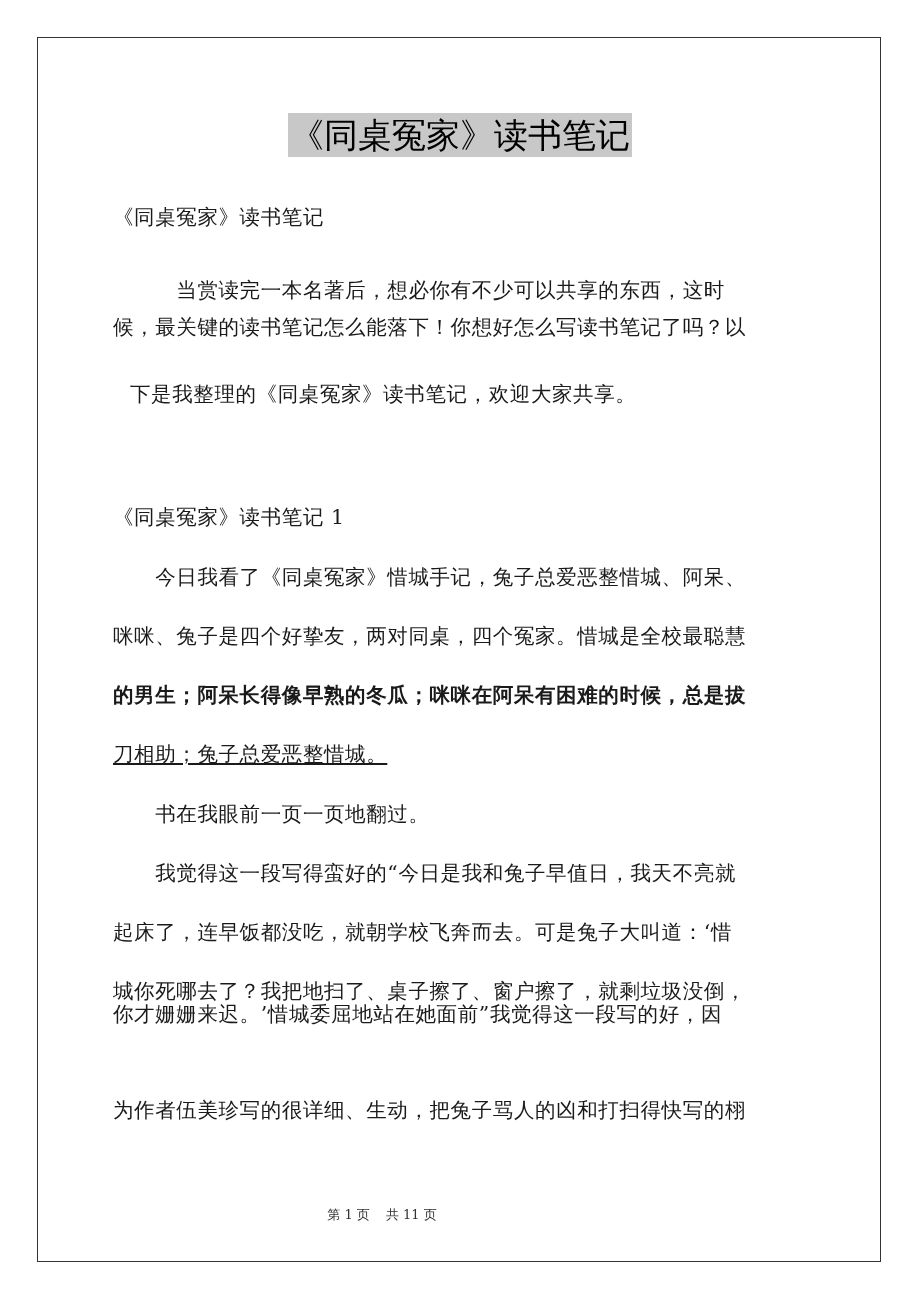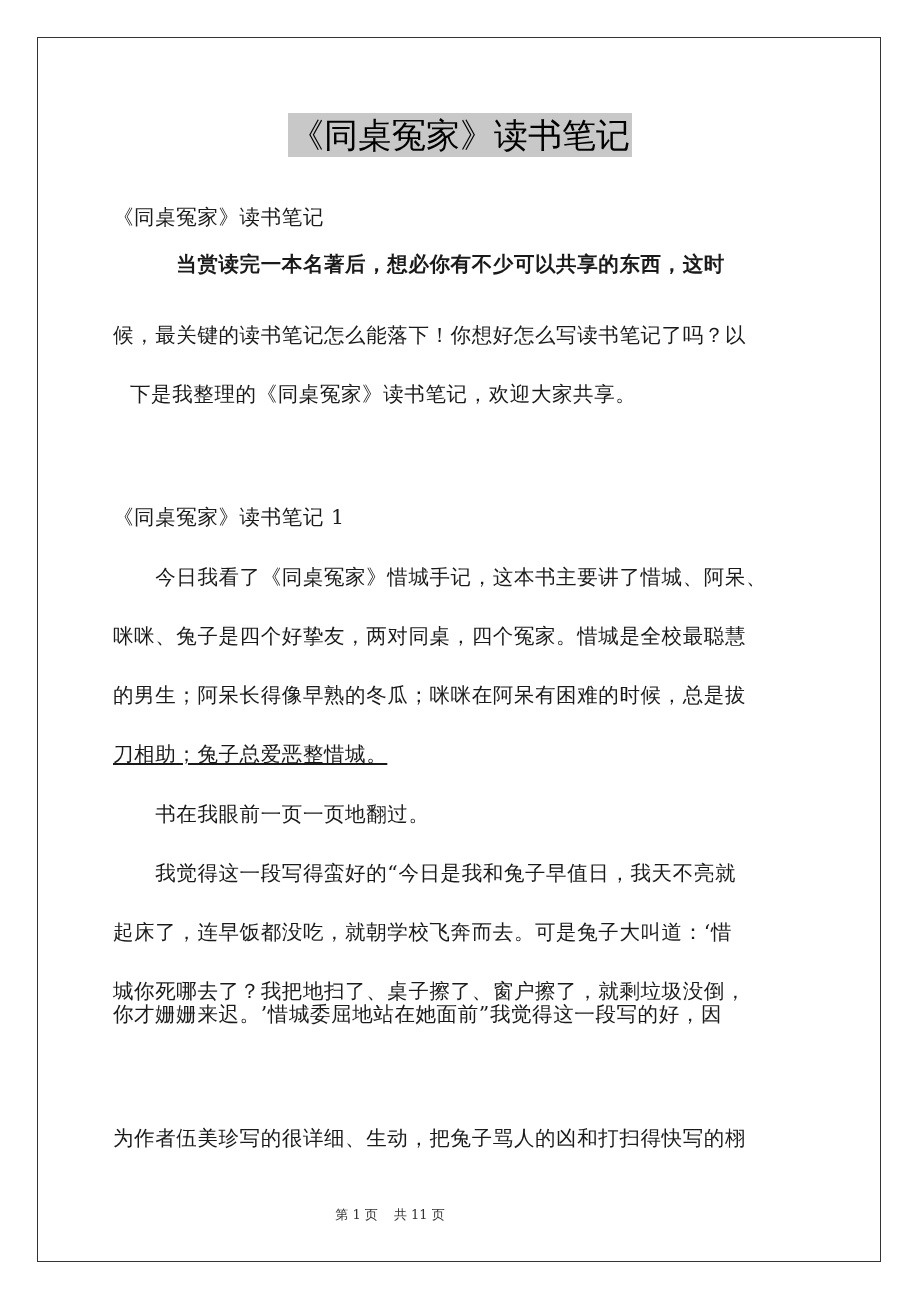--- a/index.html
+++ b/index.html
@@ -47,50 +47,50 @@
       left: 113px;
       font-size: 20.5px;
       line-height: 28px;
       white-space: nowrap;
       color: #1a1a1a;
       letter-spacing: 0.6px;
     }
     .footer {
       position: absolute;
       top: 1206px;
-      left: 8px;
+      left: 0;
       width: 764px;
       text-align: center;
       font-size: 13px;
       color: #333333;
     }
     .footer span { margin: 0 6px; }
   </style>
 </head>
 <body>
 
 <div class="page-border"></div>
 
 <div class="doc-title-wrap">
   <span class="doc-title">《同桌冤家》读书笔记</span>
 </div>
 
 <div class="line" style="top:203px;">《同桌冤家》读书笔记</div>
 
-<div class="line" style="top:250px;font-weight:bold;">　　　当赏读完一本名著后，想必你有不少可以共享的东西，这时</div>
-<div class="line" style="top:321px;text-align:center;">候，最关键的读书笔记怎么能落下！你想好怎么写读书笔记了吗？以</div>
+<div class="line" style="top:276px;">　　　当赏读完一本名著后，想必你有不少可以共享的东西，这时</div>
+<div class="line" style="top:313px;text-align:center;">候，最关键的读书笔记怎么能落下！你想好怎么写读书笔记了吗？以</div>
 <div class="line" style="top:380px;margin-left:17px;">下是我整理的《同桌冤家》读书笔记，欢迎大家共享。</div>
 <div class="line" style="top:503px;">《同桌冤家》读书笔记 1</div>
-<div class="line" style="top:563px;">　　今日我看了《同桌冤家》惜城手记，这本书主要讲了惜城、阿呆、</div>
+<div class="line" style="top:563px;">　　今日我看了《同桌冤家》惜城手记，兔子总爱恶整惜城、阿呆、</div>
 <div class="line" style="top:622px;">咪咪、兔子是四个好挚友，两对同桌，四个冤家。惜城是全校最聪慧</div>
-<div class="line" style="top:681px;">的男生；阿呆长得像早熟的冬瓜；咪咪在阿呆有困难的时候，总是拔</div>
+<div class="line" style="top:681px;font-weight:bold;">的男生；阿呆长得像早熟的冬瓜；咪咪在阿呆有困难的时候，总是拔</div>
 <div class="line" style="top:740px;text-decoration:underline;">刀相助；兔子总爱恶整惜城。</div>
 <div class="line" style="top:800px;text-align:right;">　　书在我眼前一页一页地翻过。</div>
 <div class="line" style="top:859px;">　　我觉得这一段写得蛮好的“今日是我和兔子早值日，我天不亮就</div>
 <div class="line" style="top:918px;">起床了，连早饭都没吃，就朝学校飞奔而去。可是兔子大叫道：‘惜</div>
 <div class="line" style="top:977px;">城你死哪去了？我把地扫了、桌子擦了、窗户擦了，就剩垃圾没倒，</div>
 <div class="line" style="top:1000px;">你才姗姗来迟。’惜城委屈地站在她面前”我觉得这一段写的好，因</div>
-<div class="line" style="top:1096px;margin-top:28px;">为作者伍美珍写的很详细、生动，把兔子骂人的凶和打扫得快写的栩</div>
+<div class="line" style="top:1096px;">为作者伍美珍写的很详细、生动，把兔子骂人的凶和打扫得快写的栩</div>
 
 <div class="footer">
   <span>第 1 页</span>
   <span>共 11 页</span>
 </div>
 
 </body></html>

